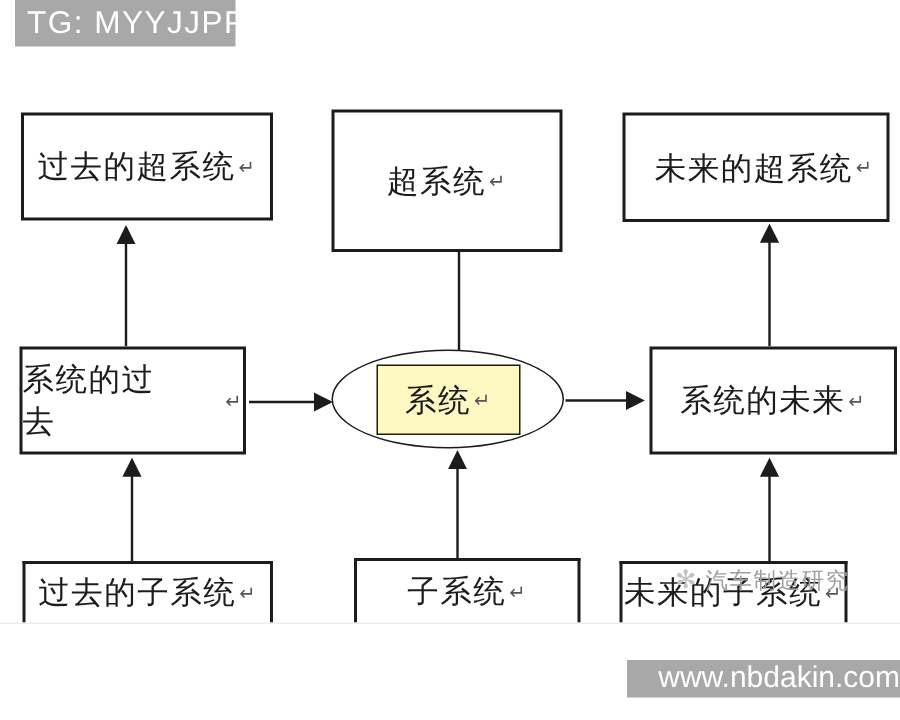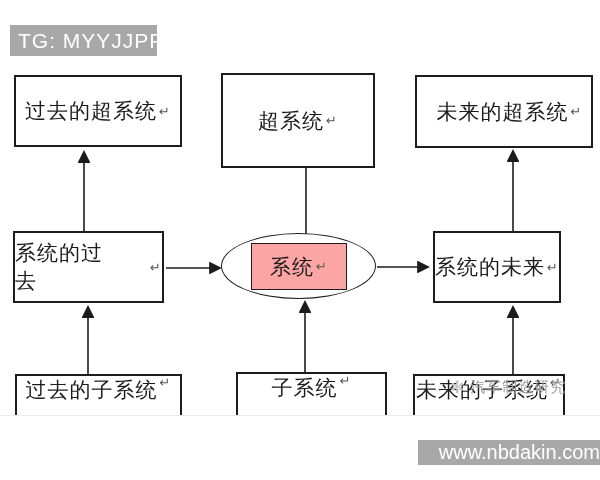--- a/index.html
+++ b/index.html
@@ -4,44 +4,44 @@
 <style>
   html,body{margin:0;padding:0;background:#ffffff;}
   #page{
     position:relative;width:600px;height:480px;background:#ffffff;overflow:hidden;
     font-family:"Liberation Sans","DejaVu Sans",sans-serif;color:#1c1c1c;
   }
   .banner{
     position:absolute;background:#a8a8a8;color:#ffffff;
     display:flex;align-items:center;white-space:nowrap;
   }
-  #tag-banner{left:10px;top:25px;width:139px;height:31px;font-size:21px;padding-left:8px;letter-spacing:1px;}
+  #tag-banner{left:10px;top:0;width:139px;height:31px;font-size:21px;padding-left:8px;letter-spacing:1px;}
   #url-banner{left:418px;top:440px;width:182px;height:25px;font-size:20px;justify-content:flex-end;}
   .dbox{
     position:absolute;border:2px solid #1c1c1c;background:#ffffff;
     display:flex;align-items:center;justify-content:center;
     font-size:21px;letter-spacing:1px;box-sizing:border-box;
   }
   .dbox .mark, .mark{font-size:13px;color:#555;margin-left:2px;line-height:1;}
-  .cutbox{border-bottom:none;align-items:flex-start;padding-bottom:1px;}
+  .cutbox{border-bottom:none;align-items:center;padding-bottom:1px;}
   #box-super-past   {left:14px; top:75px; width:168px;height:72px;}
   #box-super        {left:221px;top:73px; width:154px;height:95px;}
   #box-super-future {left:415px;top:75px; width:178px;height:73px;padding-left:11px;}
   #box-sys-past     {left:13px; top:231px;width:151px;height:72px;gap:43px;}
-  #box-sys-future   {left:433px;top:231px;width:128px;height:72px;}
+  #box-sys-future   {left:433px;top:231px;width:165px;height:72px;}
   #box-sub-past     {left:15px; top:374px;width:167px;height:41px;}
   #box-sub          {left:236px;top:372px;width:151px;height:43px;font-family:Liberation Serif, serif;}
   #box-sub-future   {left:413px;top:374px;width:152px;height:41px;}
   #system-ellipse{
     position:absolute;left:221px;top:233px;width:155px;height:66px;
     border:1.5px solid #1c1c1c;border-radius:50%;box-sizing:border-box;background:#ffffff;
   }
   #system-box{
     position:absolute;left:251px;top:243px;width:96px;height:47px;
-    border:1.5px solid #1c1c1c;box-sizing:border-box;background:#fca5a5;
+    border:1.5px solid #1c1c1c;box-sizing:border-box;background:#fef9c3;
     display:flex;align-items:center;justify-content:center;font-size:21px;letter-spacing:1px;
   }
   #arrows-layer{position:absolute;left:0;top:0;width:600px;height:480px;pointer-events:none;}
   #watermark{
     position:absolute;left:450px;top:377px;display:flex;align-items:center;
     color:#9e9e9e;font-size:15px;letter-spacing:1px;white-space:nowrap;
   }
   #watermark .wm-icon{color:#c3c3c3;font-size:17px;margin-right:5px;}
   #crop-edge{position:absolute;left:0;top:415px;width:600px;height:1px;background:#ececec;}
 </style>

